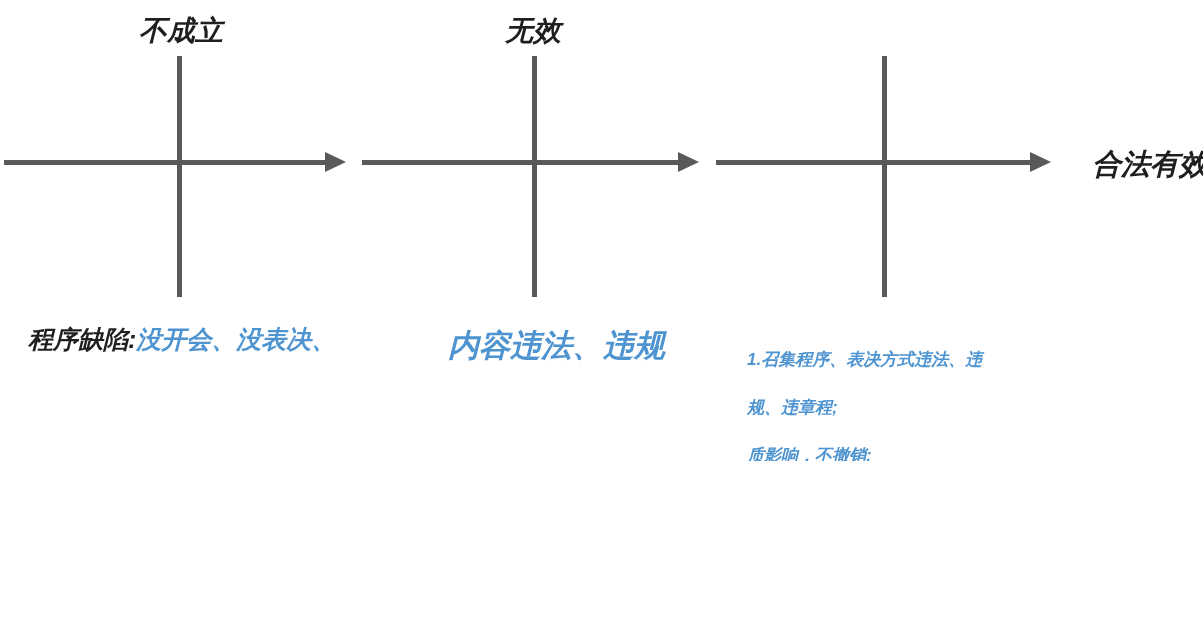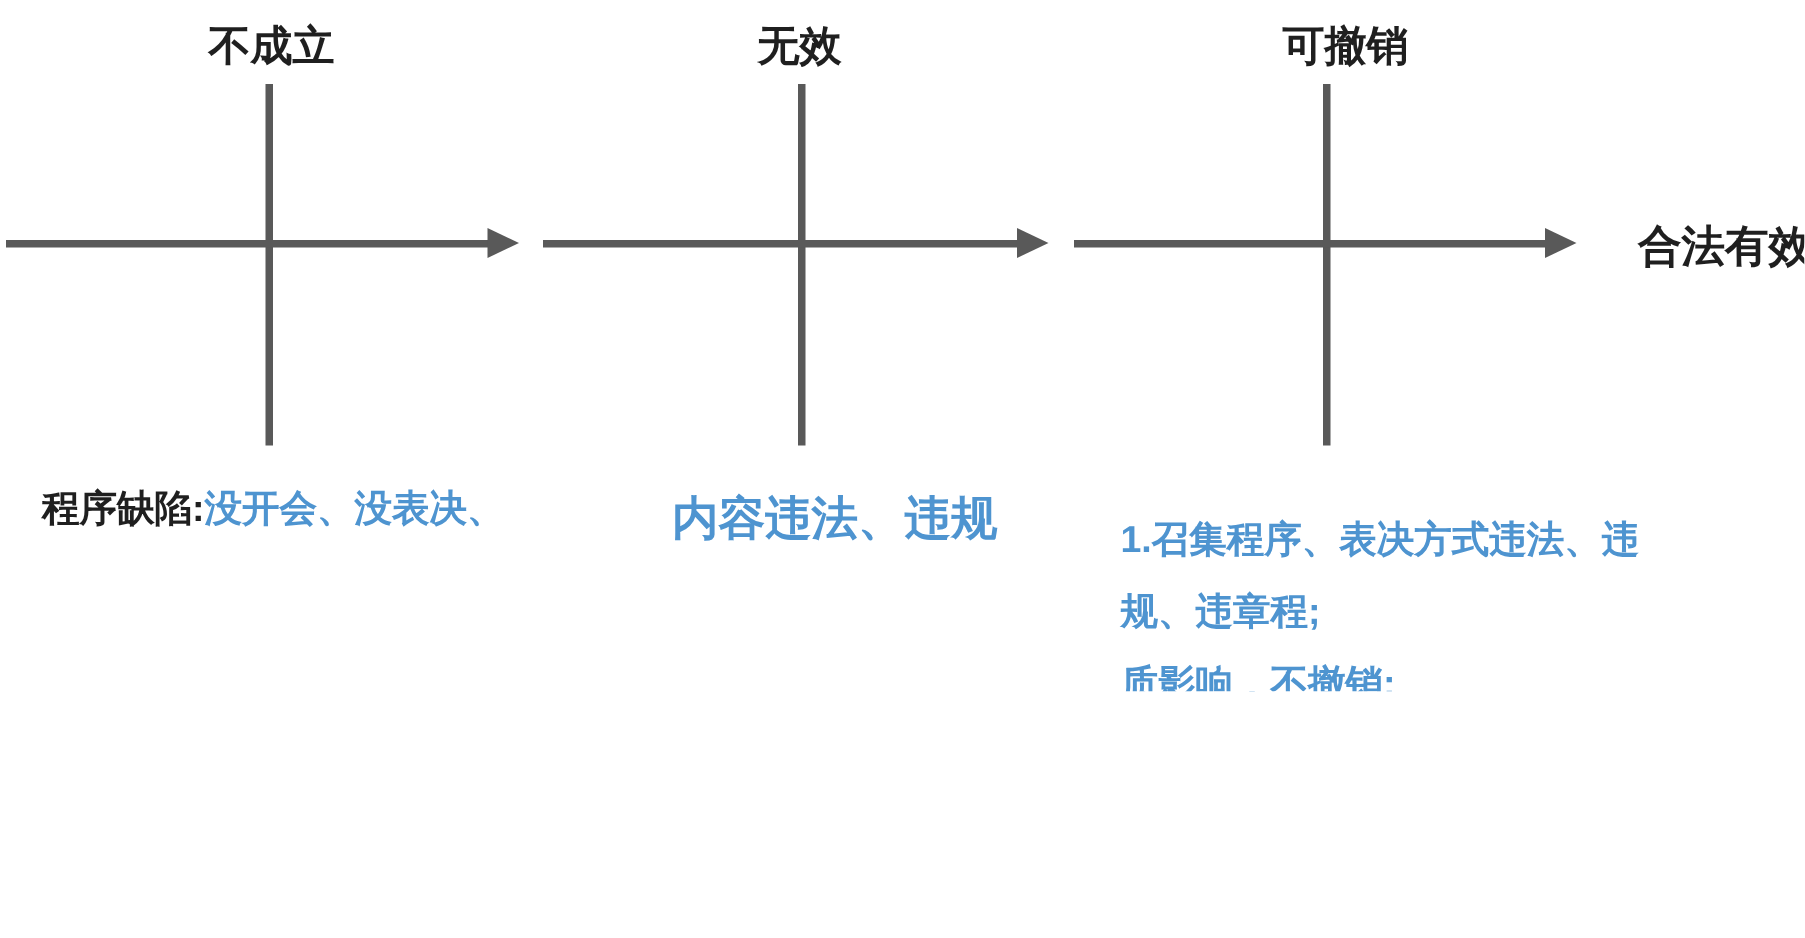--- a/index.html
+++ b/index.html
@@ -7,20 +7,21 @@
     padding: 0;
     background: #ffffff;
     font-family: "Liberation Sans", "DejaVu Sans", sans-serif;
   }
   .canvas {
     position: relative;
     width: 1203px;
     height: 461px;
     background: #ffffff;
     overflow: hidden;
+    font-style: italic;
   }
   
   .section-title {
     position: absolute;
     top: 12px;
     transform: translateX(-50%);
     font-size: 28px;
     font-weight: 700;
     color: #1f1f1f;
     white-space: nowrap;
@@ -94,32 +95,31 @@
   .note-left .prefix { color: #1f1f1f; }
   .note-mid {
     left: 448px;
     top: 333px;
     font-size: 31px;
     line-height: 26px;
   }
   .note-right {
     left: 747px;
     top: 336px;
-    font-size: 25px;
+    font-size: 17px;
     line-height: 48px;
   }
 </style>
 </head>
 <body>
 
 <div class="canvas">
 
   <div class="section-title t1">不成立</div>
   <div class="section-title t2">无效</div>
-  <div class="section-title t3">可撤销</div>
 
   <div class="vline v1"></div>
   <div class="vline v2"></div>
   <div class="vline v3"></div>
 
   <div class="hseg h1"></div>
   <div class="ahead a1"></div>
   <div class="hseg h2"></div>
   <div class="ahead a2"></div>
   <div class="hseg h3"></div>

